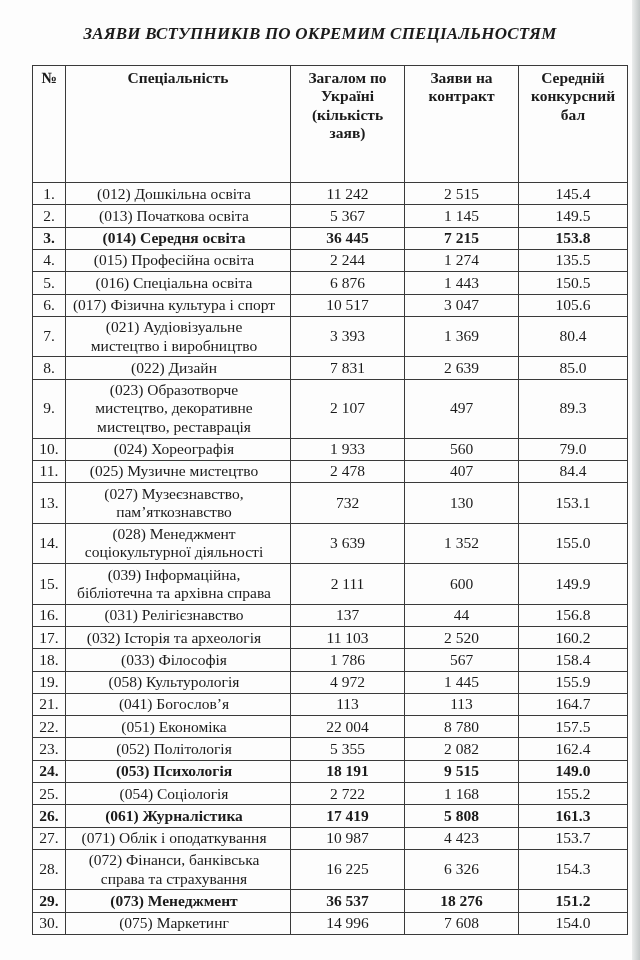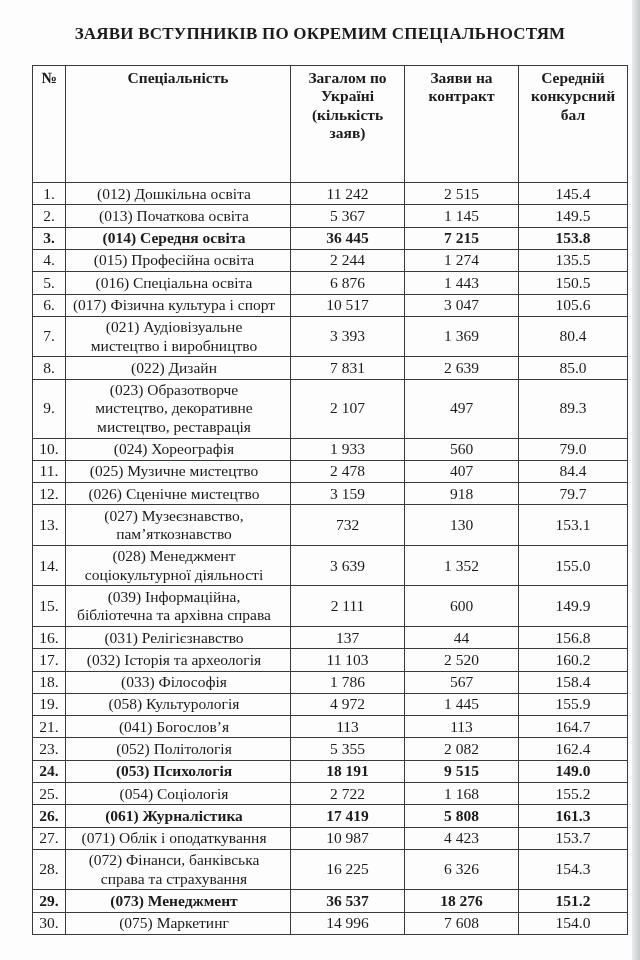--- a/index.html
+++ b/index.html
@@ -22,20 +22,21 @@
     width: 8px;
     height: 100%;
     background: linear-gradient(to right, #eceeee, #c3c8c8);
   }
   .doc-title {
     text-align: center;
     font-weight: bold;
     font-size: 17px;
     letter-spacing: 0.2px;
     margin: 24px 10px 0 10px;
+    font-style: italic;
   }
   table.spec-table {
     border-collapse: collapse;
     table-layout: fixed;
     width: 595px;
     margin: 21px 0 0 32px;
     border: 1.5px solid #3a3a3a;
   }
   .spec-table th, .spec-table td {
     border: 1px solid #3a3a3a;
@@ -155,27 +156,20 @@
         <td class="col-score">79.0</td>
       </tr>
       <tr>
         <td class="col-num">11.</td>
         <td class="col-specialty">(025) Музичне мистецтво</td>
         <td class="col-total">2 478</td>
         <td class="col-contract">407</td>
         <td class="col-score">84.4</td>
       </tr>
       <tr>
-        <td class="col-num">12.</td>
-        <td class="col-specialty">(026) Сценічне мистецтво</td>
-        <td class="col-total">3 159</td>
-        <td class="col-contract">918</td>
-        <td class="col-score">79.7</td>
-      </tr>
-      <tr>
         <td class="col-num">13.</td>
         <td class="col-specialty">(027) Музеєзнавство, пам’яткознавство</td>
         <td class="col-total">732</td>
         <td class="col-contract">130</td>
         <td class="col-score">153.1</td>
       </tr>
       <tr>
         <td class="col-num">14.</td>
         <td class="col-specialty">(028) Менеджмент соціокультурної діяльності</td>
         <td class="col-total">3 639</td>
@@ -218,20 +212,27 @@
         <td class="col-score">155.9</td>
       </tr>
       <tr>
         <td class="col-num">21.</td>
         <td class="col-specialty">(041) Богослов’я</td>
         <td class="col-total">113</td>
         <td class="col-contract">113</td>
         <td class="col-score">164.7</td>
       </tr>
       <tr>
+        <td class="col-num">22.</td>
+        <td class="col-specialty">(051) Економіка</td>
+        <td class="col-total">22 004</td>
+        <td class="col-contract">8 780</td>
+        <td class="col-score">157.5</td>
+      </tr>
+      <tr>
         <td class="col-num">23.</td>
         <td class="col-specialty">(052) Політологія</td>
         <td class="col-total">5 355</td>
         <td class="col-contract">2 082</td>
         <td class="col-score">162.4</td>
       </tr>
       <tr class="bold">
         <td class="col-num">24.</td>
         <td class="col-specialty">(053) Психологія</td>
         <td class="col-total">18 191</td>

